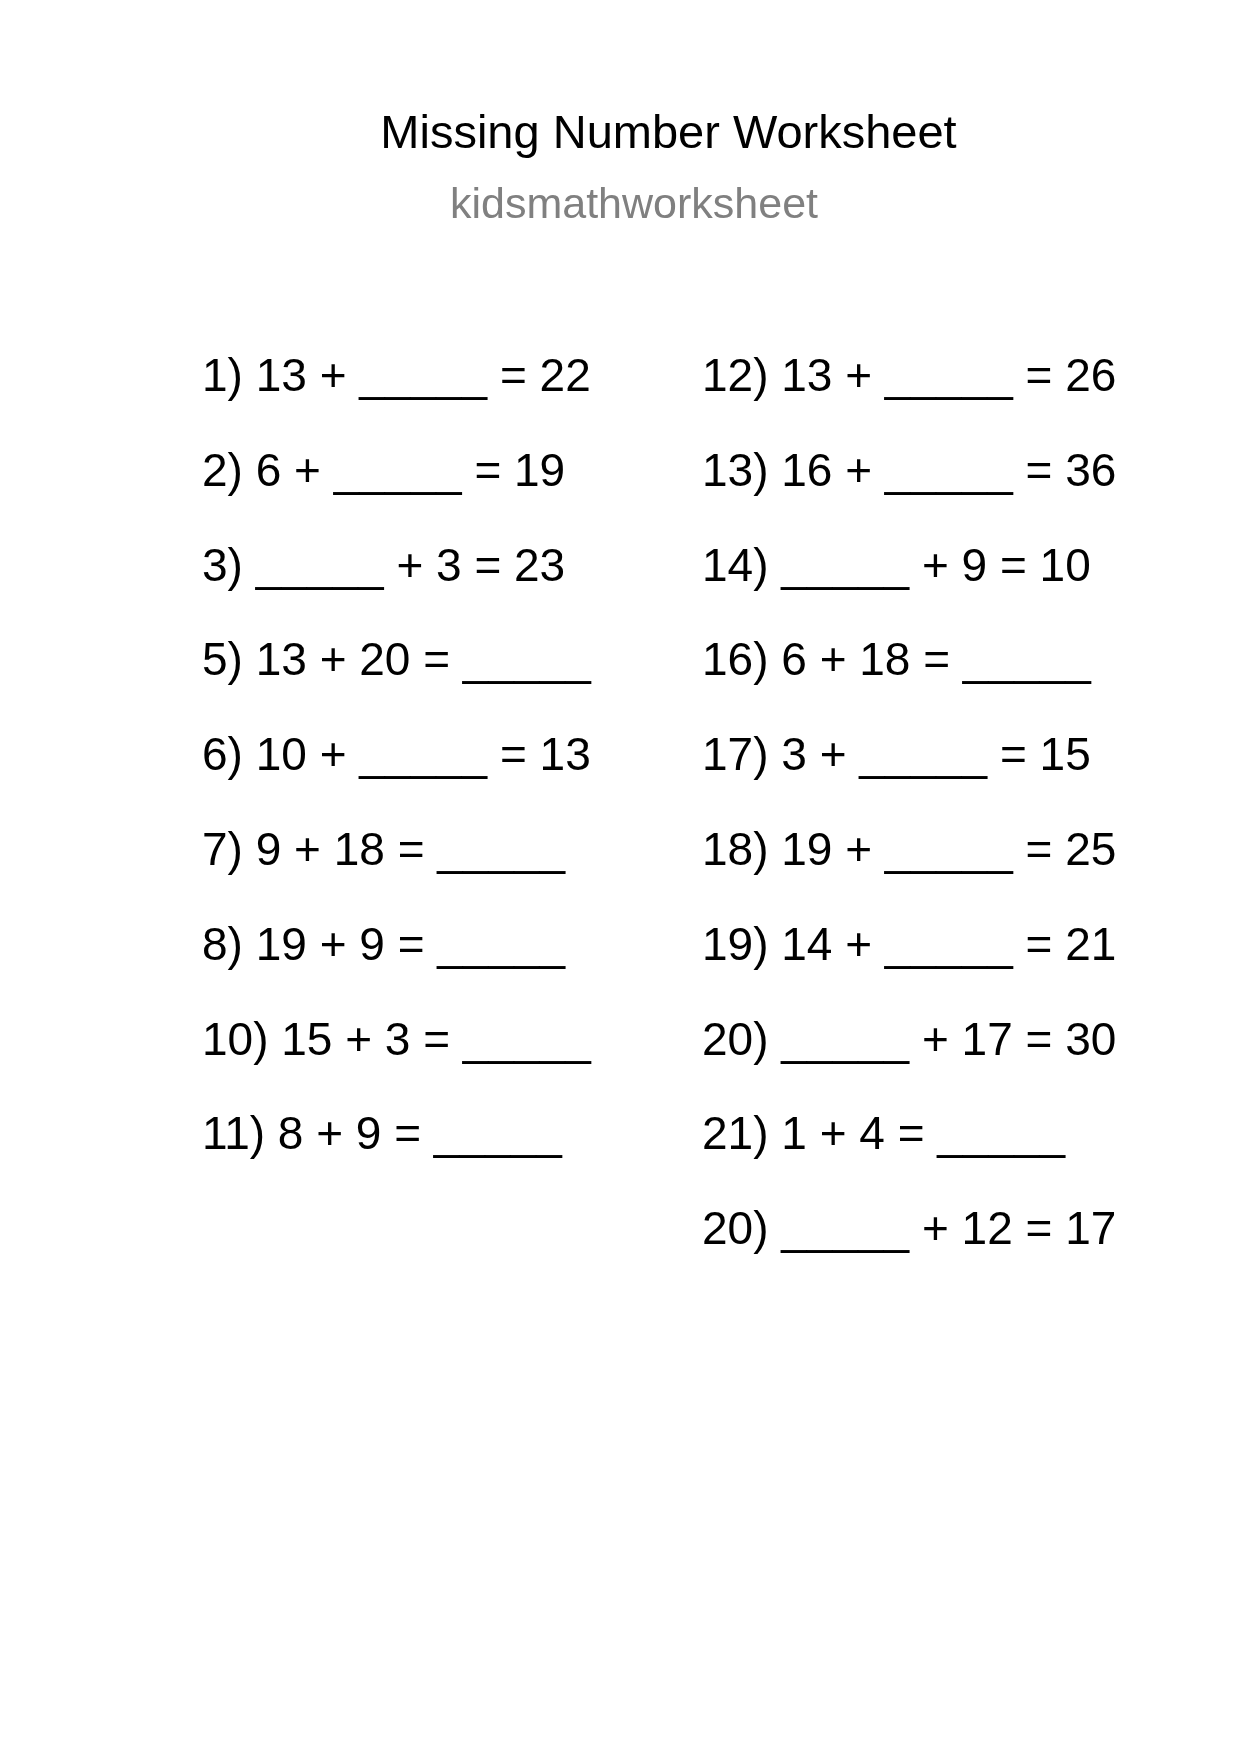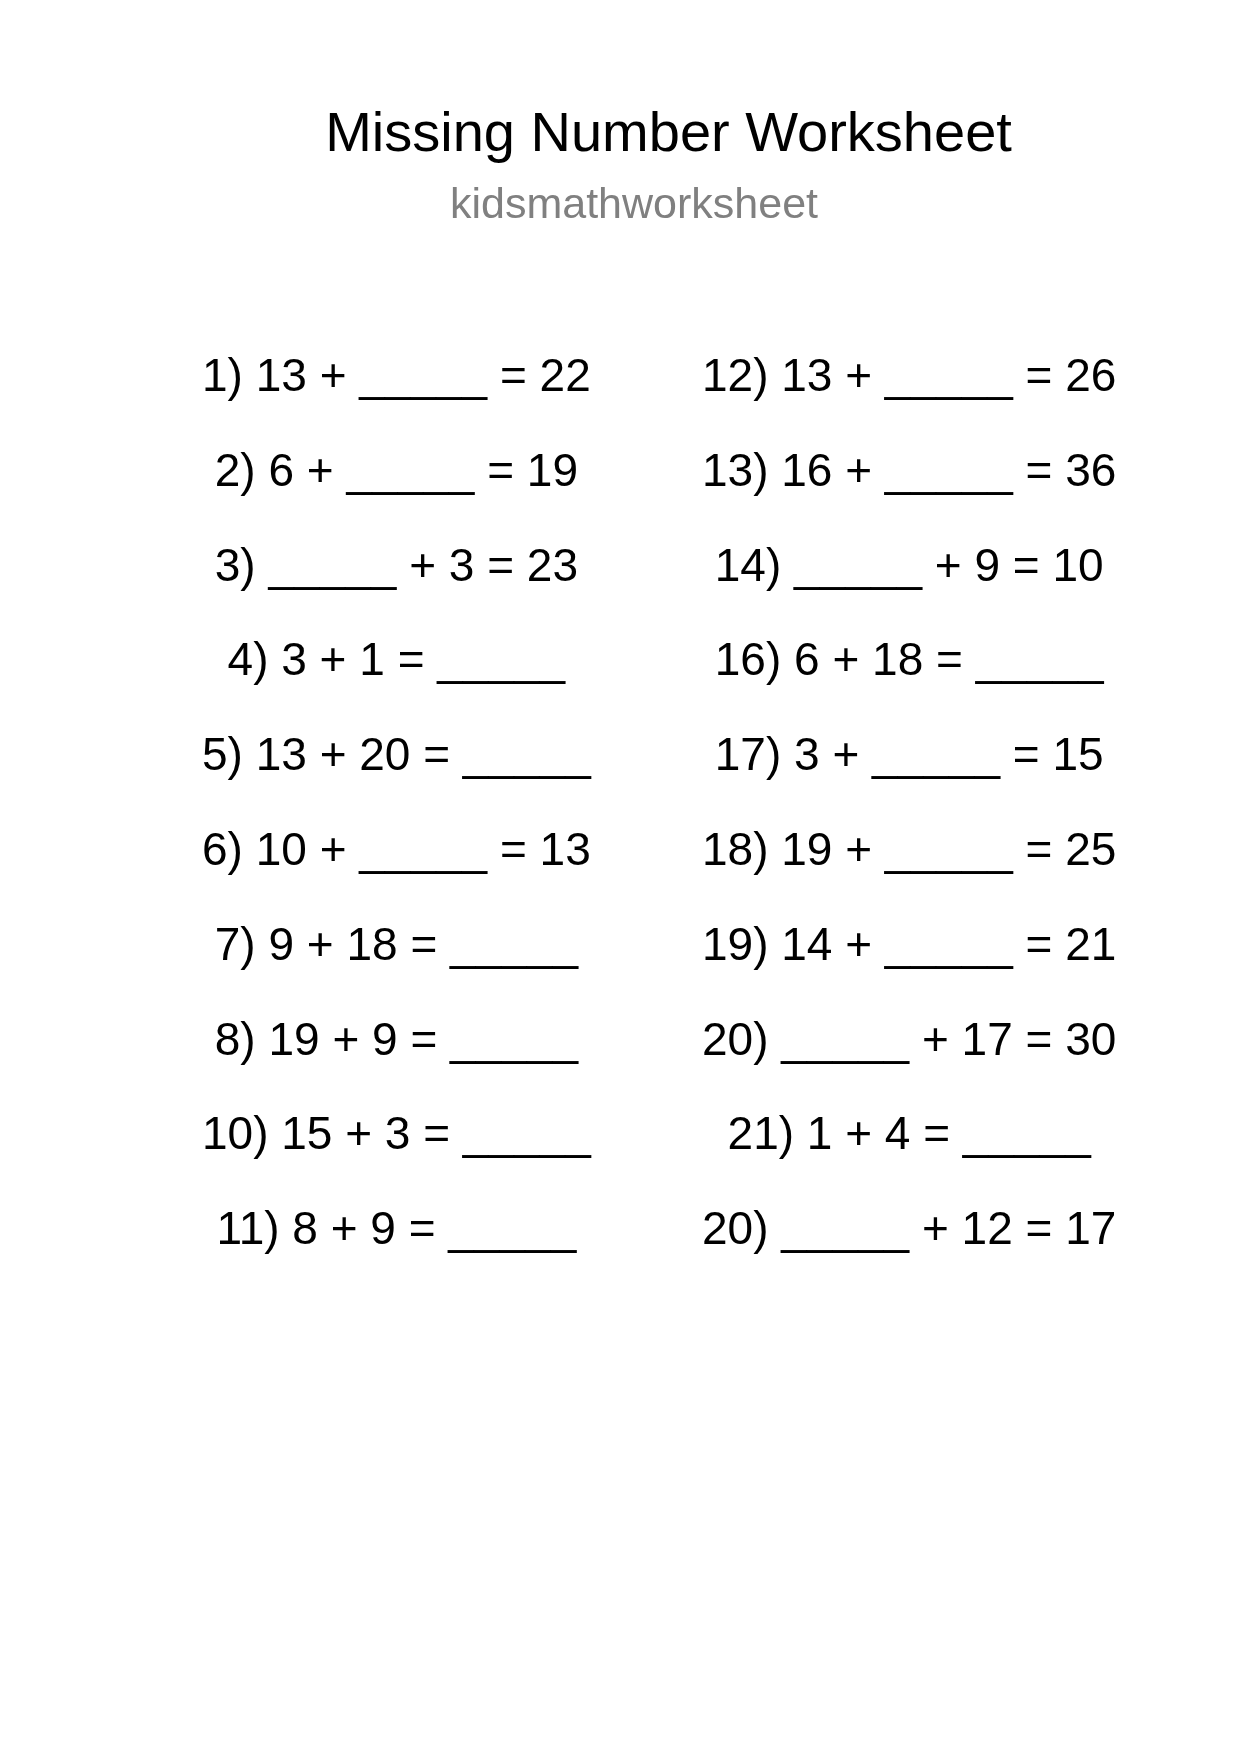--- a/index.html
+++ b/index.html
@@ -14,21 +14,21 @@
       overflow: hidden;
       font-family: "Liberation Sans", sans-serif;
       color: #000000;
     }
     .title {
       position: absolute;
       left: 0;
       width: 1240px;
       top: 96px;
       text-align: center;
-      font-size: 56px;
+      font-size: 47px;
       line-height: 72px;
       white-space: nowrap;
       padding-left: 97px;
       box-sizing: border-box;
     }
     .subtitle {
       position: absolute;
       left: 0;
       width: 1184px;
       top: 177px;
@@ -44,34 +44,32 @@
       position: absolute;
       top: 344px;
     }
     .column.left { left: 202px; }
     .column.right { left: 702px; }
     .problem {
       height: 94.8px;
       font-size: 46px;
       line-height: 62px;
       white-space: pre;
-      text-align: center;
     }
   </style>
 </head>
 <body>
 
 <div class="title">Missing Number Worksheet</div>
 <div class="subtitle">kidsmathworksheet</div>
 
 <div class="column left">
   <div class="problem">1) 13 + _____ = 22</div>
   <div class="problem">2) 6 + _____ = 19</div>
   <div class="problem">3) _____ + 3 = 23</div>
-  <div class="problem">4) 3 + 1 = _____</div>
   <div class="problem">5) 13 + 20 = _____</div>
   <div class="problem">6) 10 + _____ = 13</div>
   <div class="problem">7) 9 + 18 = _____</div>
   <div class="problem">8) 19 + 9 = _____</div>
   <div class="problem">10) 15 + 3 = _____</div>
   <div class="problem">11) 8 + 9 = _____</div>
 </div>
 
 <div class="column right">
   <div class="problem">12) 13 + _____ = 26</div>

